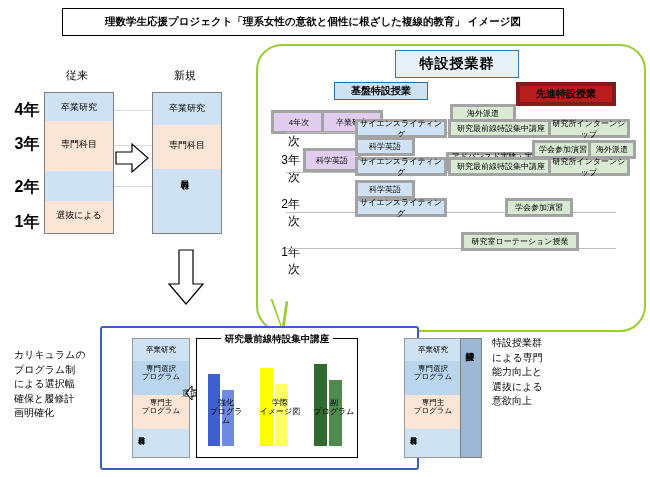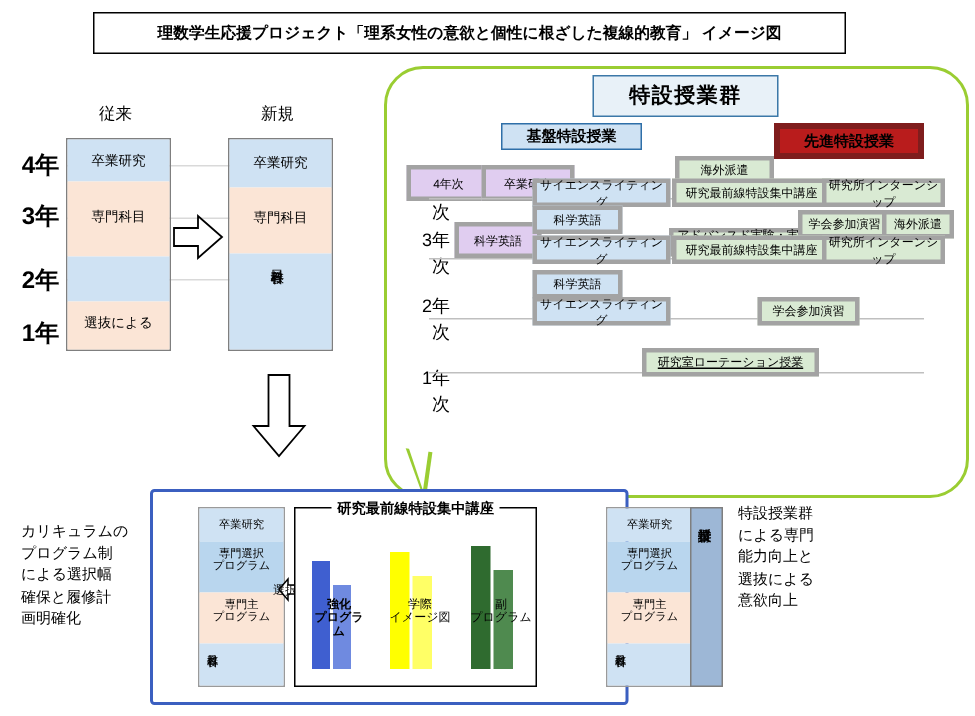--- a/index.html
+++ b/index.html
@@ -167,21 +167,21 @@
 
 <div class="abs ctr pill blue" style="left:355px;top:157px;width:86px;height:13px;">サイエンスライティング</div>
 <div class="abs ctr pill green" style="left:448px;top:157px;width:100px;height:13px;">研究最前線特設集中講座</div>
 <div class="abs ctr pill green" style="left:548px;top:157px;width:76px;height:13px;">研究所インターンシップ</div>
 
 <div class="abs ctr pill blue" style="left:355px;top:180px;width:54px;height:13px;">科学英語</div>
 
 <div class="abs ctr pill blue" style="left:355px;top:198px;width:86px;height:13px;">サイエンスライティング</div>
 <div class="abs ctr pill green" style="left:505px;top:198px;width:62px;height:13px;">学会参加演習</div>
 
-<div class="abs ctr pill green" style="left:428px;top:232px;width:112px;height:13px;text-decoration:underline;">研究室ローテーション授業</div>
+<div class="abs ctr pill green" style="left:461px;top:232px;width:112px;height:13px;">研究室ローテーション授業</div>
 
 <div class="abs" id="bottom-panel"></div>
 
 <div class="abs" style="left:132px;top:338px;width:56px;height:118px;border:1px solid #9a9a9a;">
   <div class="seg" style="top:0;height:22px;background:#cfe2f3;"></div>
   <div class="seg" style="top:22px;height:34px;background:#b9d6ee;"></div>
   <div class="seg" style="top:56px;height:34px;background:#fbe5d6;"></div>
   <div class="seg" style="top:90px;height:28px;background:#cfe2f3;"></div>
   <div class="seglabel" style="top:6px;font-size:7.5px;">卒業研究</div>
   <div class="seglabel" style="top:26px;font-size:7.5px;white-space:pre-line;line-height:1.1;">専門選択
@@ -195,21 +195,21 @@
   <polygon points="0,11 6,4 6,8 14,8 14,14 6,14 6,18" fill="#ffffff" stroke="#000" stroke-width="1"></polygon>
 </svg>
 <div class="abs" style="left:182px;top:388px;font-size:8px;">選択</div>
 
 <div class="abs" id="prog-box"></div>
 <div class="abs ctr" id="prog-title">研究最前線特設集中講座</div>
 
 <div class="abs" style="left:206px;top:358px;width:40px;height:92px;">
   <div class="progbar" style="left:2px;top:16px;width:12px;height:72px;background:#3f5fd0;"></div>
   <div class="progbar" style="left:16px;top:32px;width:12px;height:56px;background:#6f8ae0;"></div>
-  <div class="proglabel" style="left:0;top:40px;width:40px;white-space:pre-line;font-weight:bold;">強化
+  <div class="proglabel" style="left:0;top:40px;width:40px;white-space:pre-line;">強化
 プログラム</div>
 </div>
 <div class="abs" style="left:258px;top:358px;width:44px;height:92px;">
   <div class="progbar" style="left:2px;top:10px;width:13px;height:78px;background:#ffff00;"></div>
   <div class="progbar" style="left:17px;top:26px;width:13px;height:62px;background:#ffff66;"></div>
   <div class="proglabel" style="left:0;top:40px;width:44px;white-space:pre-line;">学際
 イメージ図</div>
 </div>
 <div class="abs" style="left:312px;top:358px;width:44px;height:92px;">
   <div class="progbar" style="left:2px;top:6px;width:13px;height:82px;background:#2f6b2f;"></div>

